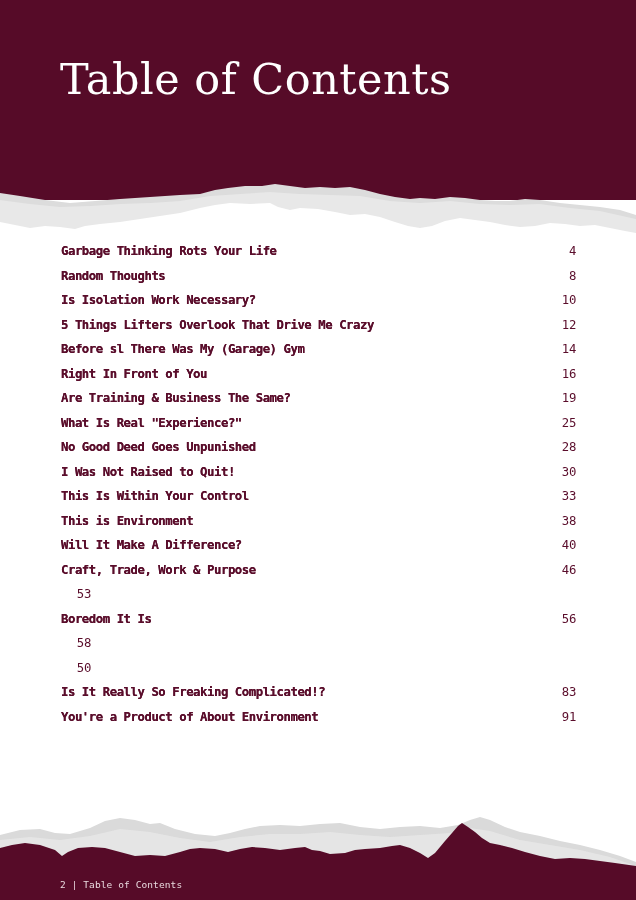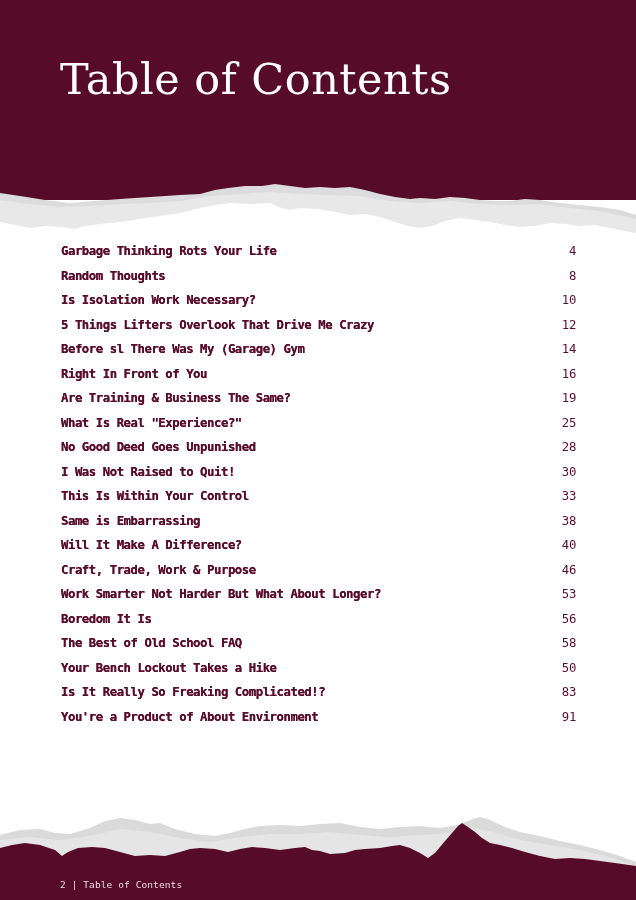--- a/index.html
+++ b/index.html
@@ -119,45 +119,42 @@
       </li>
     <li class="toc-row">
         <span class="toc-title">I Was Not Raised to Quit!</span>
         <span class="toc-page">30</span>
       </li>
     <li class="toc-row">
         <span class="toc-title">This Is Within Your Control</span>
         <span class="toc-page">33</span>
       </li>
     <li class="toc-row">
-        <span class="toc-title">Same is Embarrassing</span>
+        <span class="toc-title">This is Environment</span>
         <span class="toc-page">38</span>
       </li>
     <li class="toc-row">
         <span class="toc-title">Will It Make A Difference?</span>
         <span class="toc-page">40</span>
       </li>
     <li class="toc-row">
         <span class="toc-title">Craft, Trade, Work &amp; Purpose</span>
         <span class="toc-page">46</span>
       </li>
     <li class="toc-row">
-        <span class="toc-title">Work Smarter Not Harder But What About Longer?</span>
         <span class="toc-page">53</span>
       </li>
     <li class="toc-row">
         <span class="toc-title">Boredom It Is</span>
         <span class="toc-page">56</span>
       </li>
     <li class="toc-row">
-        <span class="toc-title">The Best of Old School FAQ</span>
         <span class="toc-page">58</span>
       </li>
     <li class="toc-row">
-        <span class="toc-title">Your Bench Lockout Takes a Hike</span>
         <span class="toc-page">50</span>
       </li>
     <li class="toc-row">
         <span class="toc-title">Is It Really So Freaking Complicated!?</span>
         <span class="toc-page">83</span>
       </li>
     <li class="toc-row">
         <span class="toc-title">You're a Product of About Environment</span>
         <span class="toc-page">91</span>
       </li>

